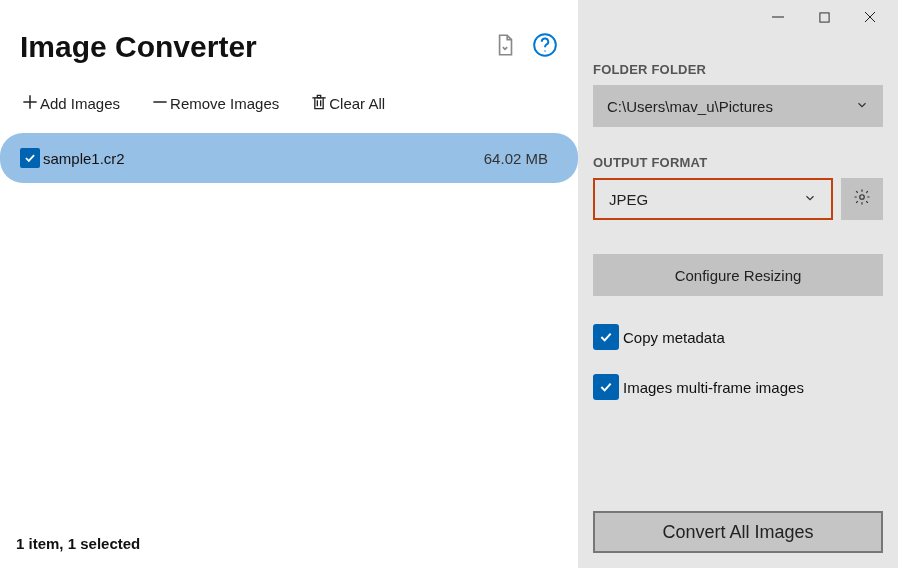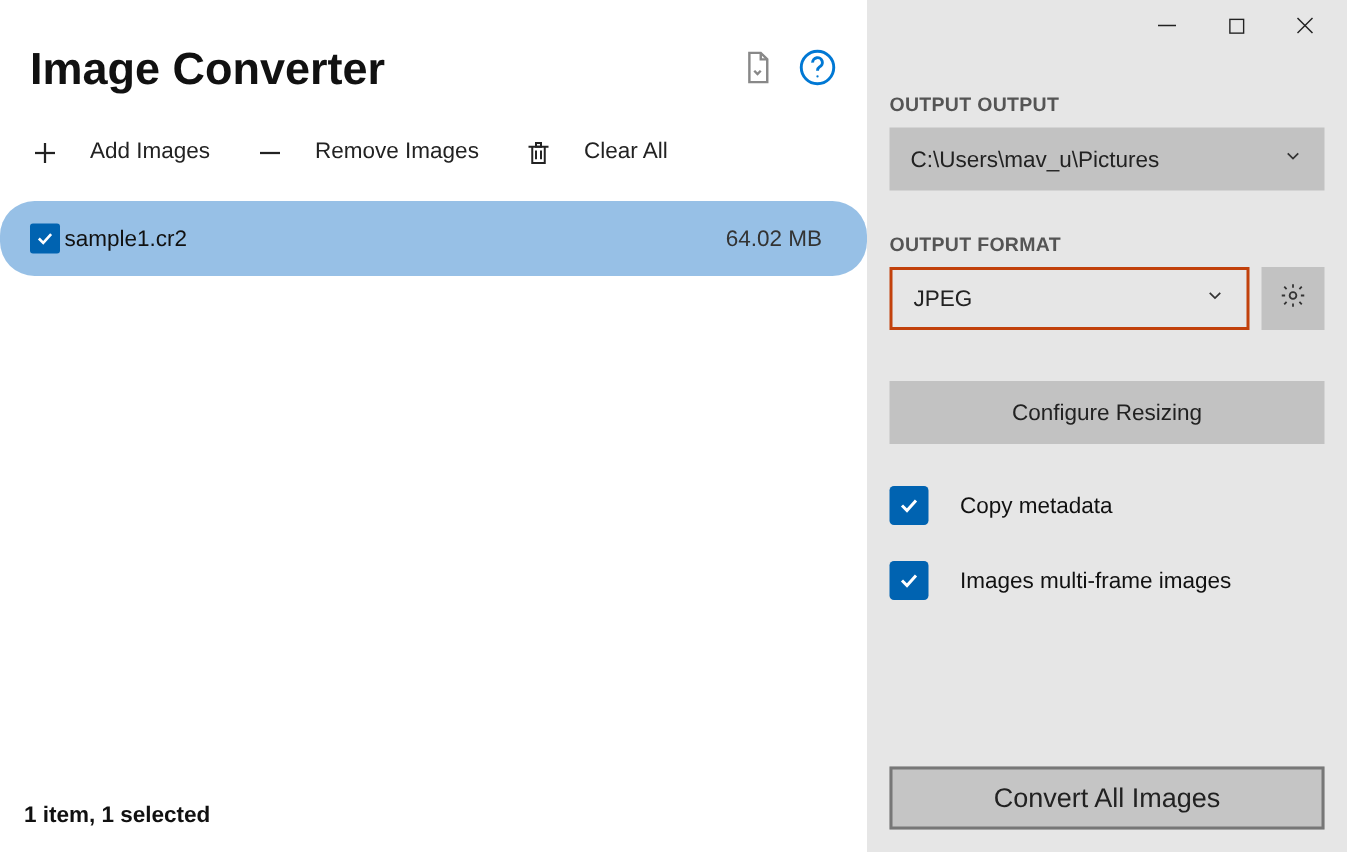--- a/index.html
+++ b/index.html
@@ -42,21 +42,22 @@
       height: 26px;
     }
     .toolbar {
       display: flex;
       align-items: center;
       gap: 30px;
       padding: 18px 20px;
     }
     .tb-btn {
       display: flex;
-      gap: 20px;
+      align-items: center;
+      gap: 0;
       font-size: 15px;
       color: #222;
       cursor: pointer;
     }
     .tb-btn svg {
       width: 20px;
       height: 20px;
     }
     .file-list {
       flex: 1;
@@ -170,21 +171,21 @@
       align-items: center;
       justify-content: center;
       font-size: 15px;
       color: #222;
       cursor: pointer;
       margin-top: 34px;
     }
     .check-row {
       display: flex;
       align-items: center;
-      gap: 21px;
+      gap: 4px;
       margin-top: 28px;
       font-size: 15px;
       color: #111;
       cursor: pointer;
     }
     .check-row + .check-row {
       margin-top: 24px;
     }
     .blue-chk {
       width: 26px;
@@ -295,21 +296,21 @@
         </svg>
     </div>
     <div>
       <svg width="12" height="12" viewBox="0 0 12 12" stroke="#222" stroke-width="1">
           <line x1="1" y1="1" x2="11" y2="11"></line>
           <line x1="11" y1="1" x2="1" y2="11"></line>
         </svg>
     </div>
   </div>
 
-  <div class="section-label">OUTPUT OUTPUT</div>
+  <div class="section-label">FOLDER FOLDER</div>
   <div class="select-box">
     <span>C:\Users\mav_u\Pictures</span>
     <span class="chev">
       <svg width="14" height="14" viewBox="0 0 24 24" fill="none" stroke="#333" stroke-width="2">
           <polyline points="6 9 12 15 18 9"></polyline>
         </svg>
     </span>
   </div>
 
   <div class="section-label">OUTPUT FORMAT</div>

